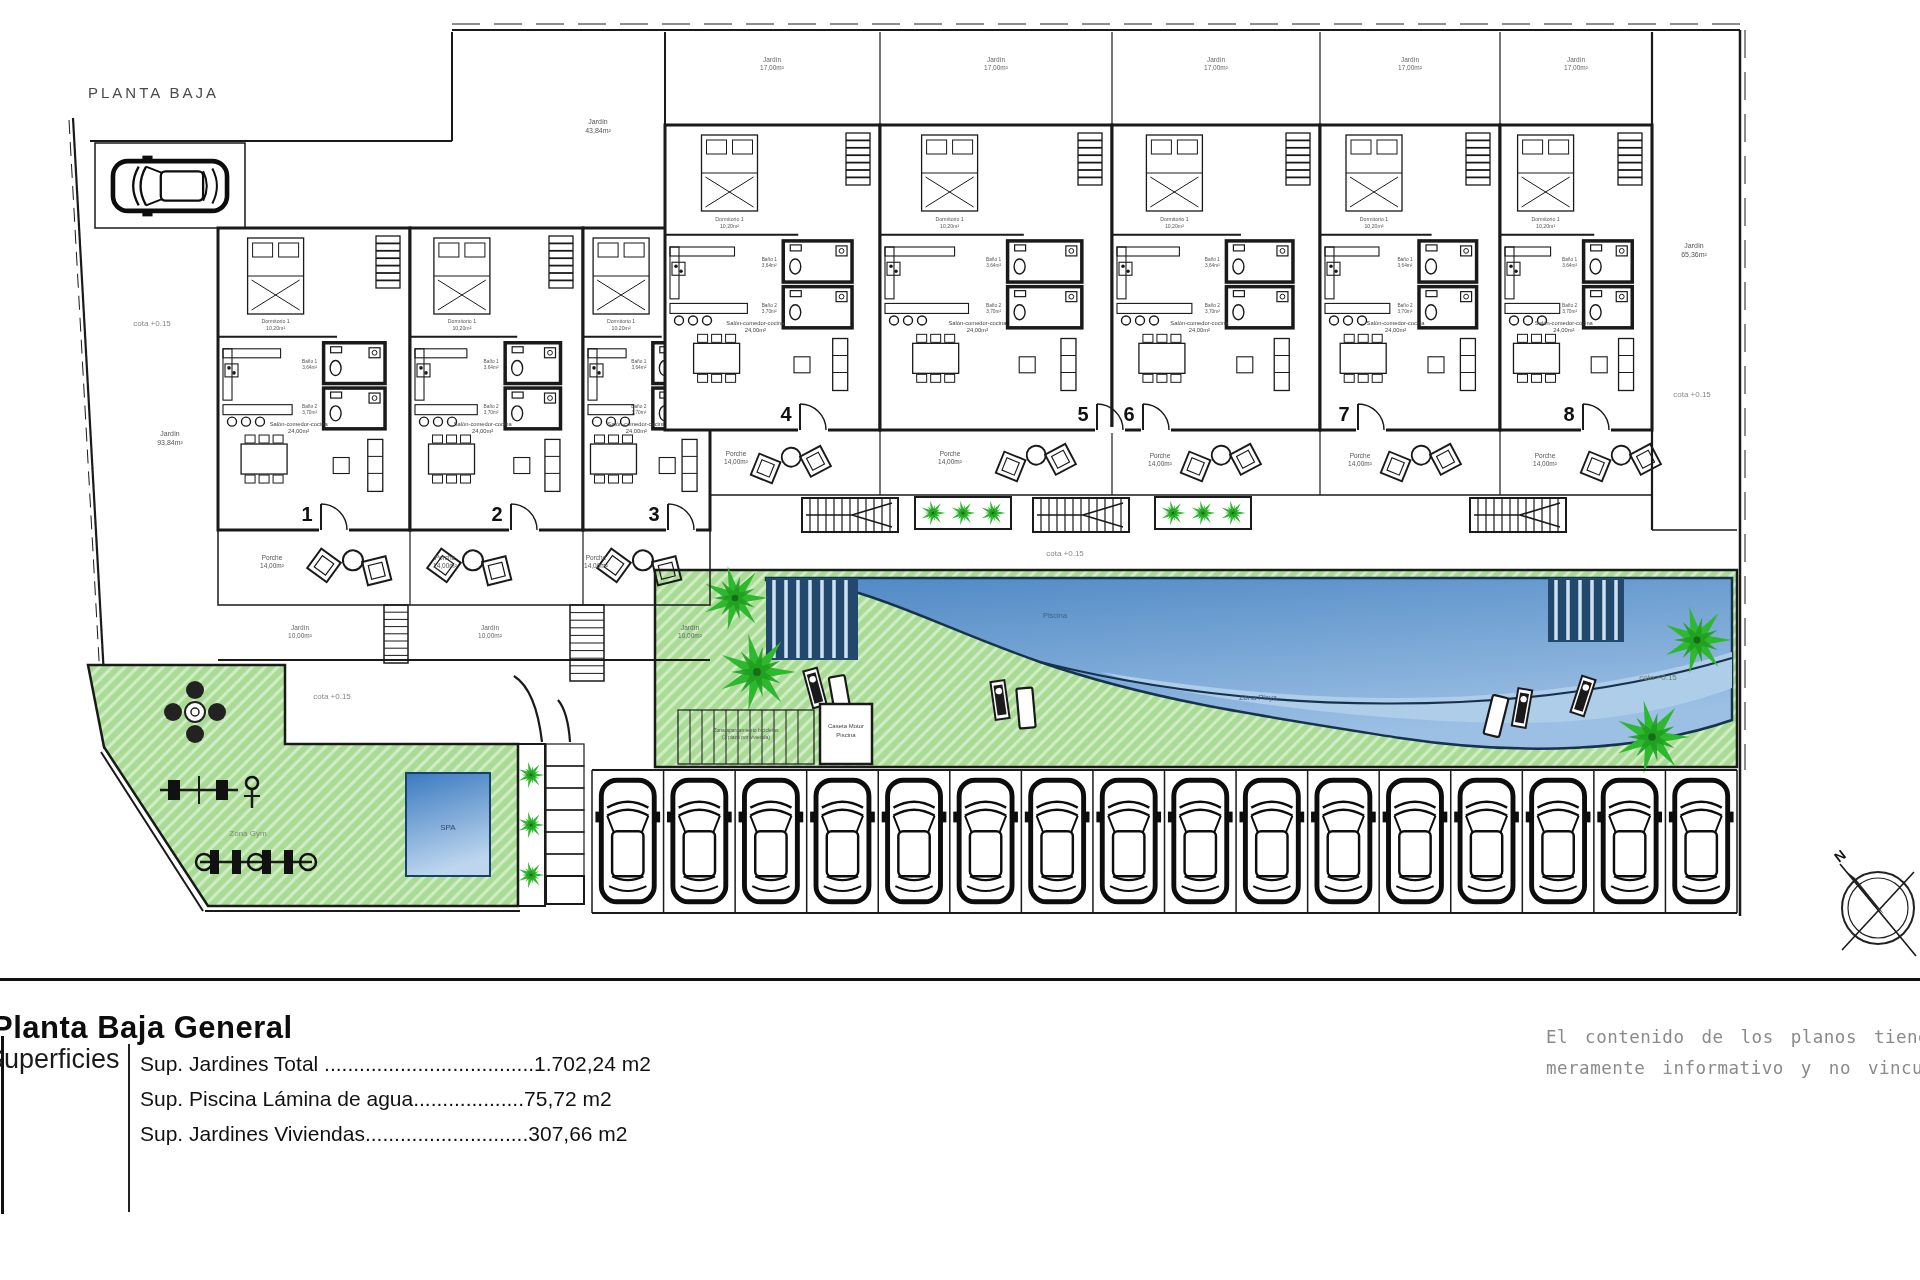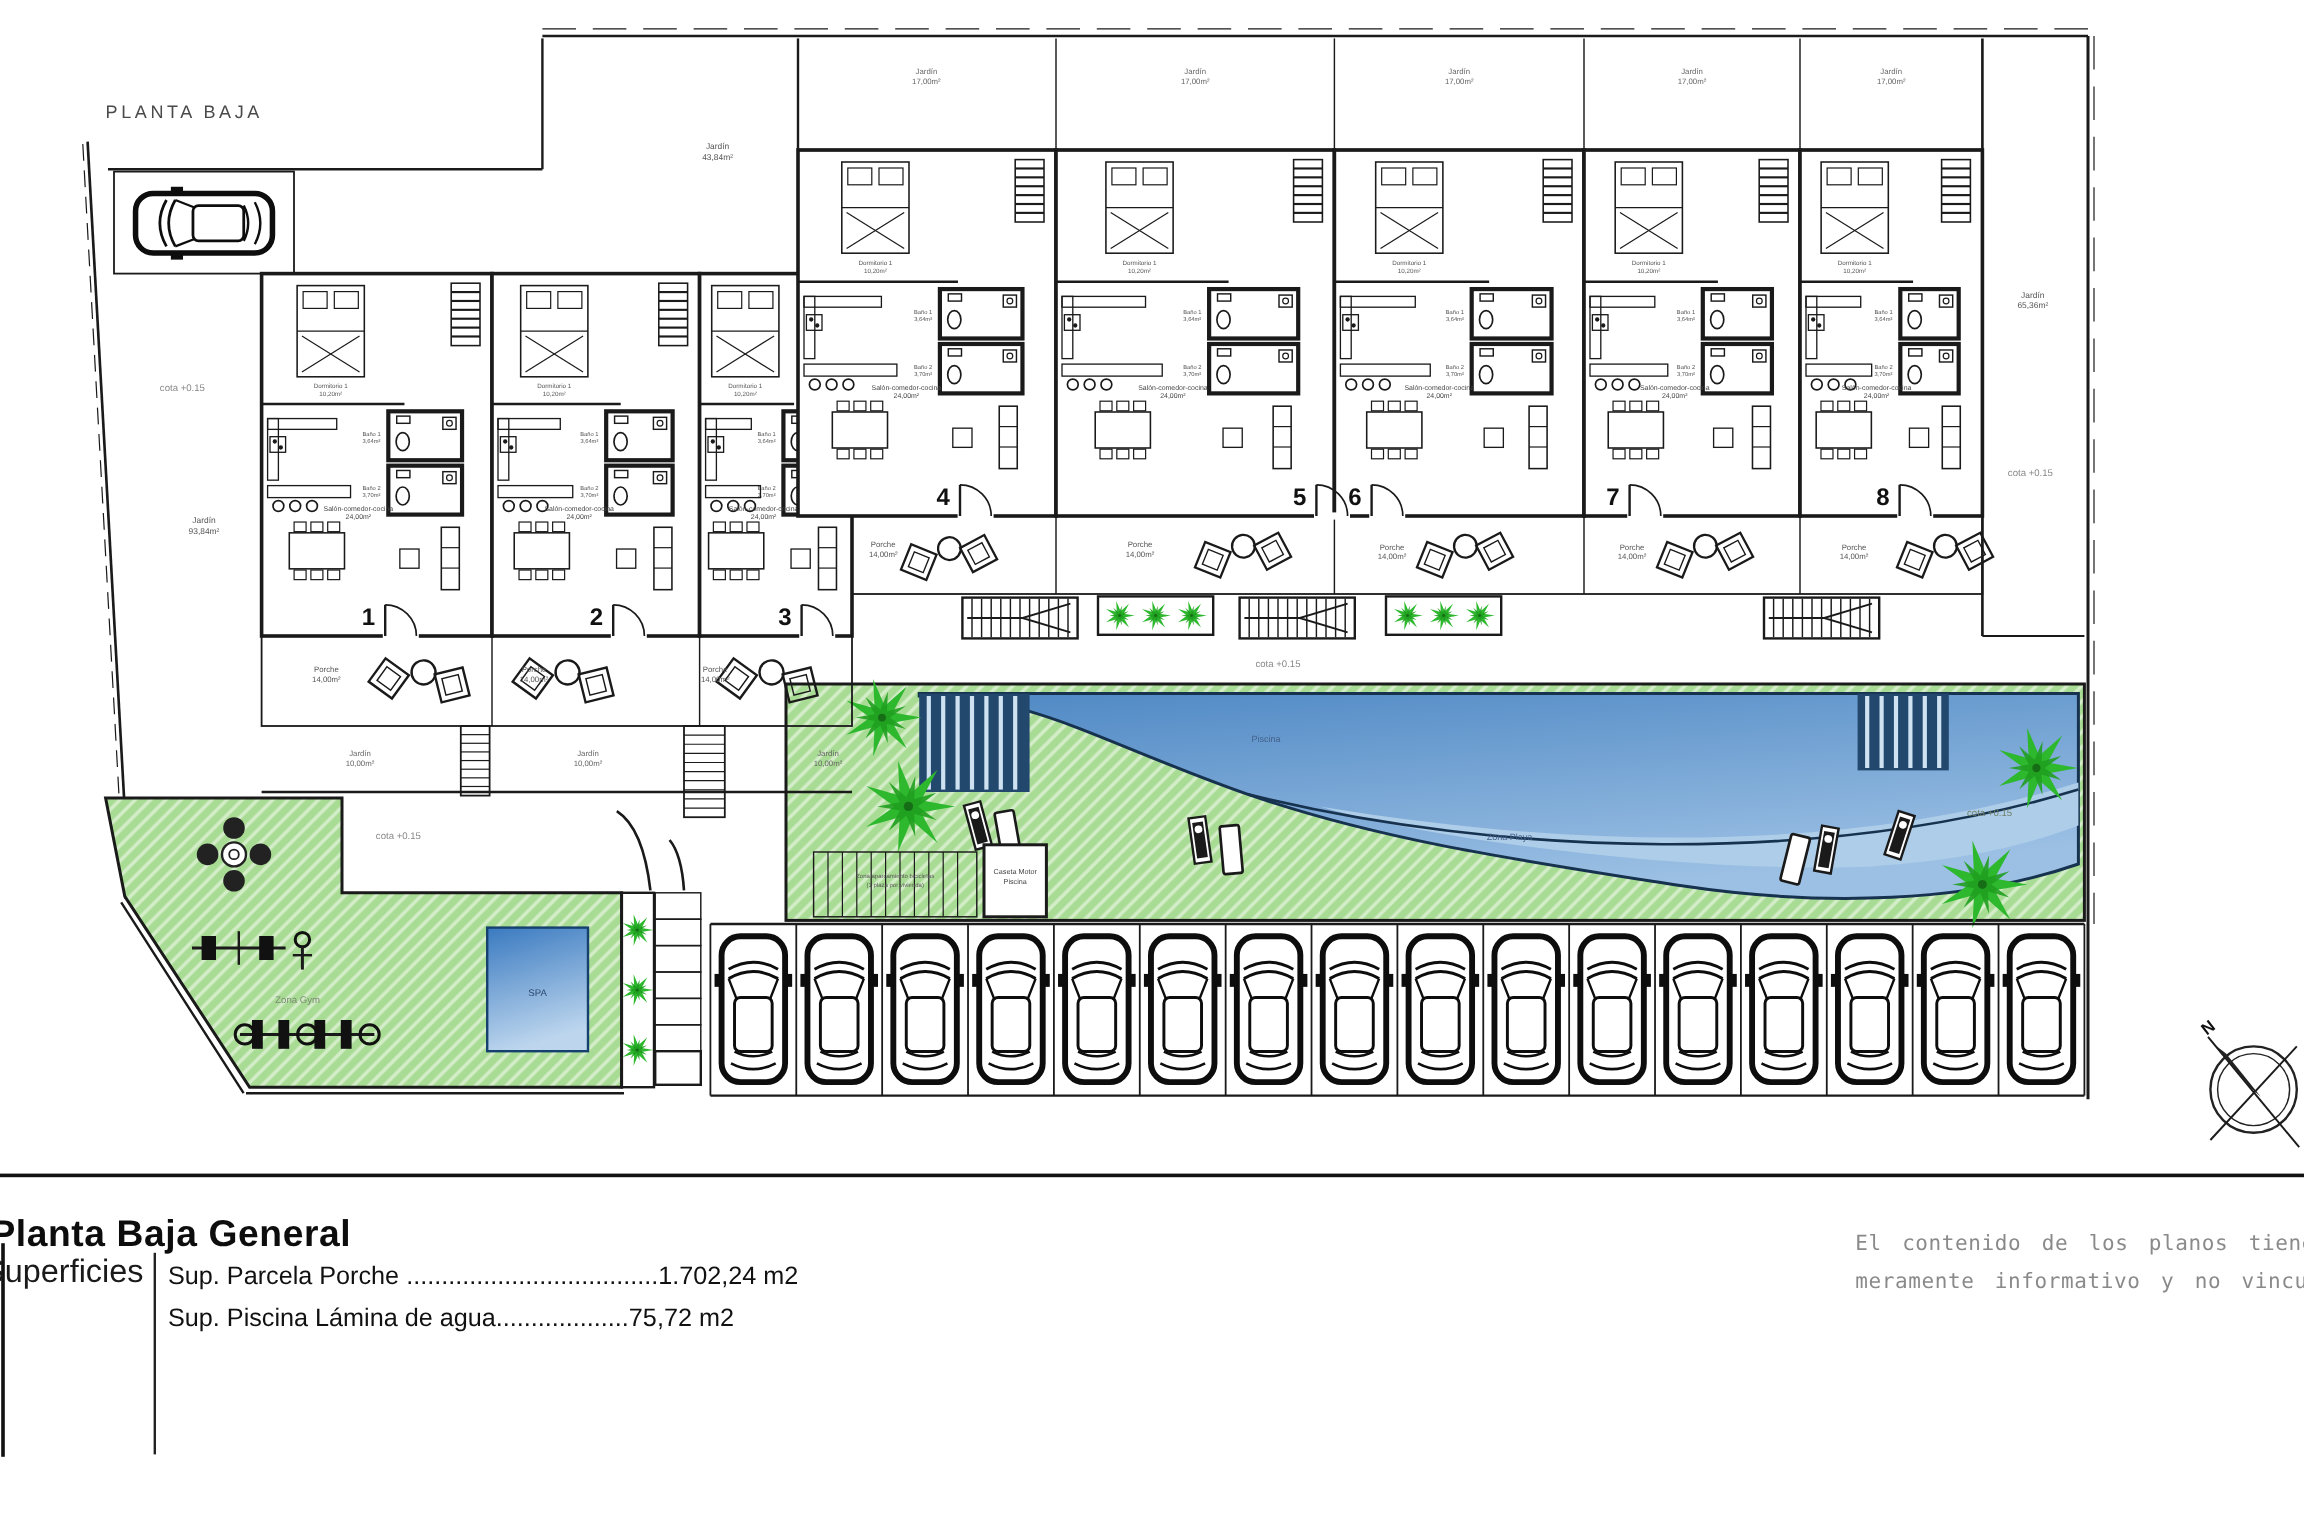--- a/index.html
+++ b/index.html
@@ -821,20 +821,21 @@
         <text x="1843" y="860" font-size="14" fill="#111" text-anchor="middle" font-family="&quot;Liberation Sans&quot;,sans-serif" font-weight="bold" transform="rotate(-38 1843 860)">N</text>
       </g>
     </svg>
 
   <div class="tb-rule"></div>
   <div class="tb-edge"></div>
   <div class="tb-title">Planta Baja General</div>
   <div class="tb-section">Superficies</div>
   <div class="tb-div"></div>
   <div class="tb-rows">
-    <div class="tb-row">Sup. Parcela Porche ....................................1.702,24 m2</div>
+    <div class="tb-row">Sup. Jardines Total ....................................1.702,24 m2</div>
     <div class="tb-row">Sup. Piscina Lámina de agua...................75,72 m2</div>
+    <div class="tb-row">Sup. Jardines Viviendas............................307,66 m2</div>
   </div>
   <div class="disclaimer">
     <div>El contenido de los planos tiene valor</div>
     <div>meramente informativo y no vinculante</div>
   </div>
 </div>
 
 </body></html>

